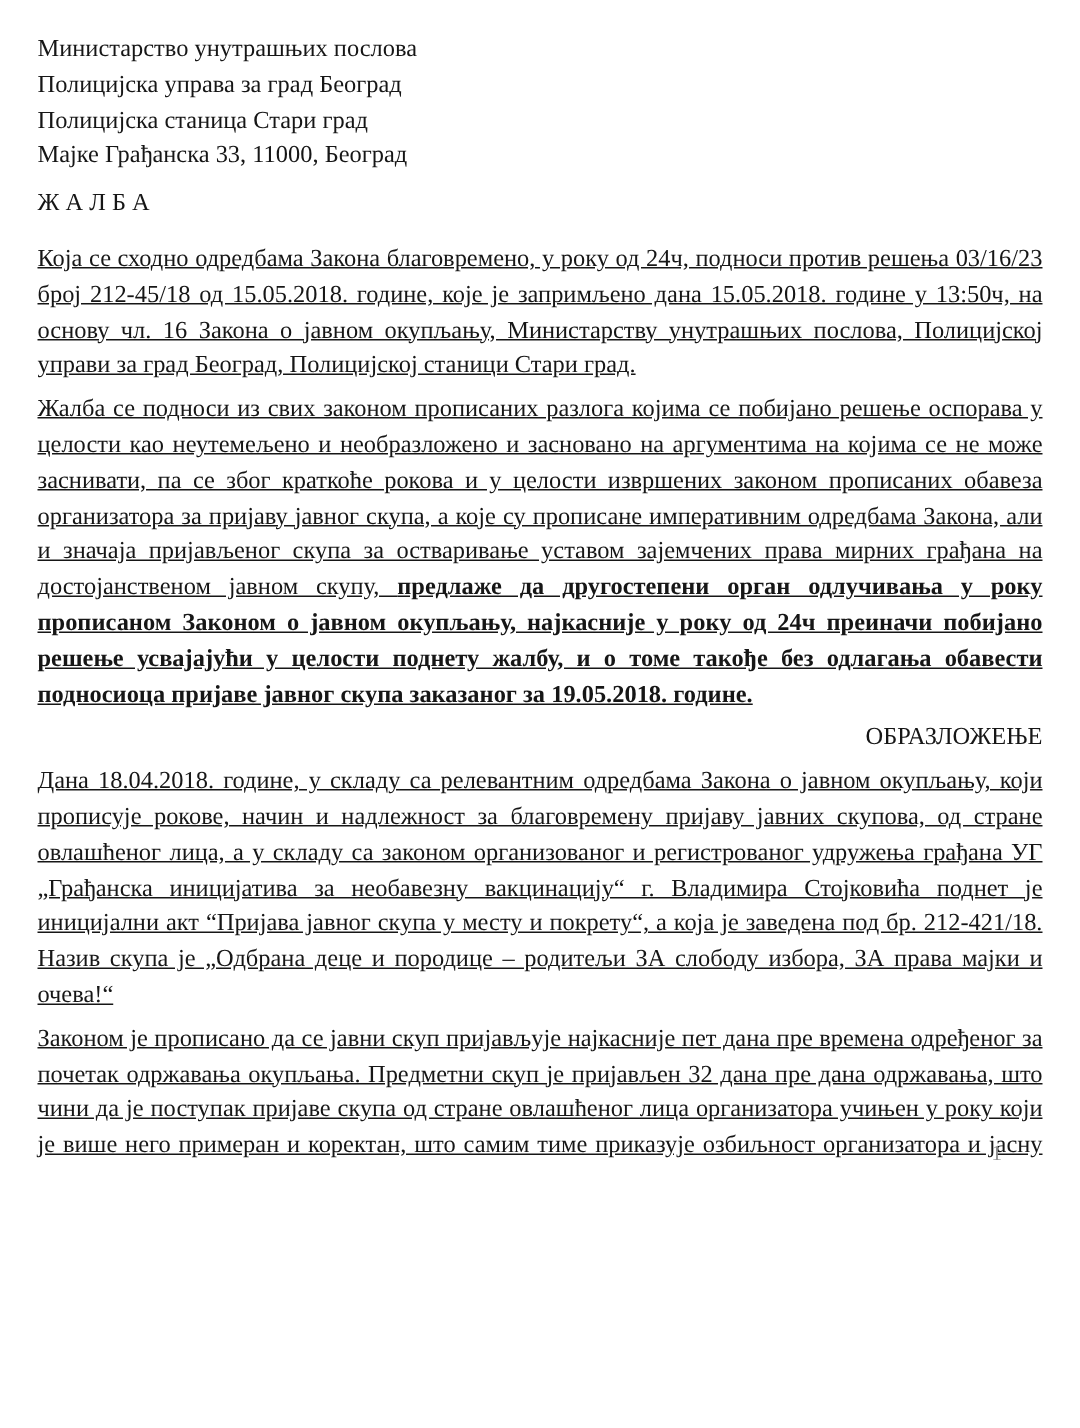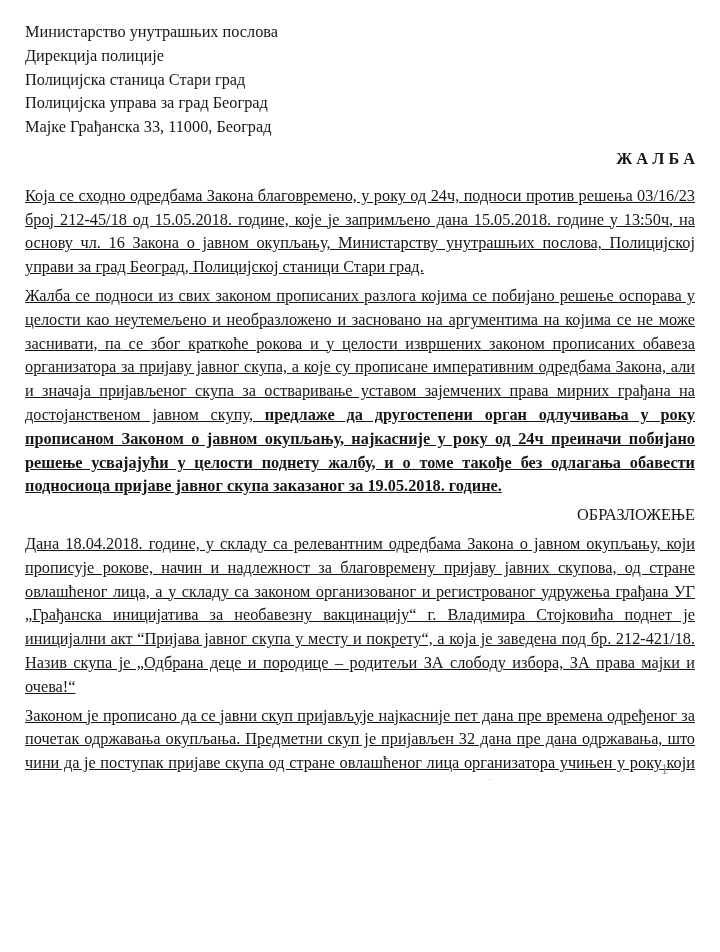--- a/index.html
+++ b/index.html
@@ -21,22 +21,22 @@
     color: #161616;
   }
   .doc-header {
     text-align: left;
   }
   .header-line {
     white-space: normal;
   }
   .doc-title {
     font-size: inherit;
-    font-weight: bold;
-    text-align: right;
+    font-weight: normal;
+    text-align: left;
     margin: 8px 0 13px 0;
   }
   .section-heading {
     font-size: inherit;
     font-weight: normal;
     text-align: right;
     margin: 5px 0 0 0;
   }
   p.body-par {
     text-align: justify;
@@ -55,23 +55,22 @@
     line-height: 15px;
   }
 </style>
 </head>
 <body>
 
 <div class="page">
 
   <div class="doc-header">
     <div class="header-line">Министарство унутрашњих послова</div>
-    <div class="header-line">Дирекција полиције</div>
+    <div class="header-line">Полицијска управа за град Београд</div>
     <div class="header-line">Полицијска станица Стари град</div>
-    <div class="header-line">Полицијска управа за град Београд</div>
     <div class="header-line">Мајке Грађанска 33, 11000, Београд</div>
   </div>
 
   <h1 class="doc-title">Ж А Л Б А</h1>
 
   <p class="body-par">Која се сходно одредбама Закона благовремено, у року од 24ч, подноси против решења 03/16/23 број 212-45/18 од 15.05.2018. године, које је запримљено дана 15.05.2018. године у 13:50ч, на основу чл. 16 Закона о јавном окупљању, Министарству унутрашњих послова, Полицијској управи за град Београд, Полицијској станици Стари град.</p>
 
   <p class="body-par"><span>Жалба се подноси из свих законом прописаних разлога којима се побијано решење оспорава у целости као неутемељено и необразложено и засновано на аргументима на којима се не може заснивати, па се због краткоће рокова и у целости извршених законом прописаних обавеза организатора за пријаву јавног скупа, а које су прописане императивним одредбама Закона, али и значаја пријављеног скупа за остваривање уставом зајемчених права мирних грађана на достојанственом јавном скупу, </span><span class="bold">предлаже да другостепени орган одлучивања у року прописаном Законом о јавном окупљању, најкасније у року од 24ч преиначи побијано решење усвајајући у целости поднету жалбу, и о томе такође без одлагања обавести подносиоца пријаве јавног скупа заказаног за 19.05.2018. године.</span></p>
 
   <h2 class="section-heading">ОБРАЗЛОЖЕЊЕ</h2>

